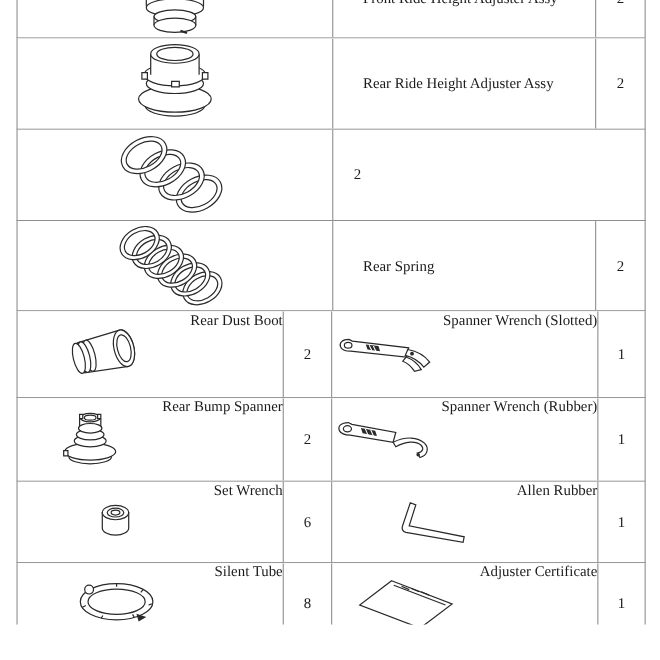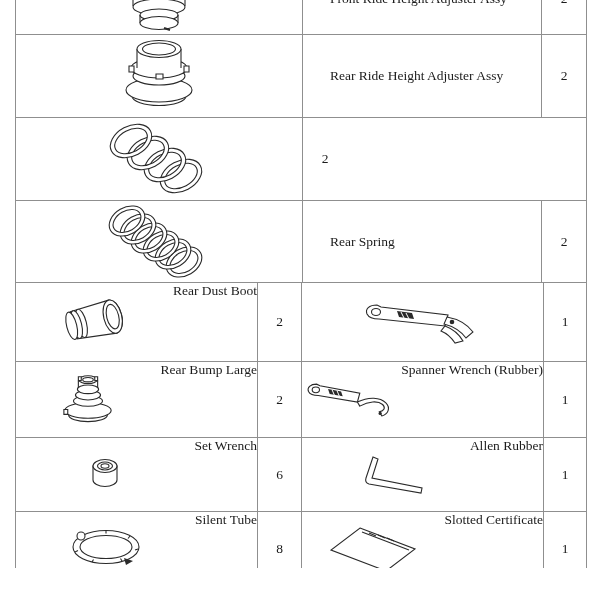--- a/index.html
+++ b/index.html
@@ -174,20 +174,21 @@
             <path d="M20,12 C12,12 8,16 10,21 C12,25 17,26 22,26 L88,33 L91,22 L24,14 Z" fill="#fff"></path>
             <ellipse cx="19" cy="19" rx="4.5" ry="3.5"></ellipse>
             <path d="M40,18 l15,2 2,6 -15,-2 Z" fill="currentColor" stroke="none"></path>
             <path d="M44,19 l3,6 M49,20 l3,6" stroke="#fff" stroke-width="1"></path>
             <path d="M90,24 C101,26 110,31 116,39 L109,45 C103,37 95,33 87,31 Z" fill="#fff"></path>
             <path d="M88,33 C96,36 102,41 106,48 L98,50 C94,44 89,40 84,38 Z" fill="#fff"></path>
             <circle cx="95" cy="29" r="2.3" fill="currentColor" stroke="none"></circle>
           </g>
         </svg>
       </div>
+      <span class="b-label">Spanner Wrench (Slotted)</span>
     </div>
     <div class="cell b-qty last">
       <span>1</span>
     </div>
   </div>
 
   <div class="row" style="top:362px;height:76px;">
     <div class="cell b-cell v">
       <div class="art">
         <svg class="draw" width="80" height="54" viewBox="0 0 80 56">
@@ -201,21 +202,21 @@
             <line x1="30" y1="10" x2="30" y2="20"></line>
               <line x1="50" y1="10" x2="50" y2="20"></line>
             <ellipse cx="40" cy="19" rx="11" ry="4.5" fill="#fff"></ellipse>
             <ellipse cx="40" cy="9" rx="9.5" ry="4" fill="#fff"></ellipse>
             <ellipse cx="40" cy="9" rx="5.5" ry="2.3"></ellipse>
             <rect x="30" y="6" width="3" height="4" fill="#fff"></rect>
             <rect x="47" y="6" width="3" height="4" fill="#fff"></rect>
           </g>
         </svg>
       </div>
-      <span class="b-label">Rear Bump Large</span>
+      <span class="b-label">Rear Bump Spanner</span>
     </div>
     <div class="cell b-qty v">
       <span>2</span>
     </div>
     <div class="cell b-cell v">
       <div class="art">
         <svg class="draw" width="122" height="50" viewBox="0 0 122 50">
           <g fill="none" stroke="currentColor" stroke-width="1.1">
             <path d="M18,8 C10,8 6,12 8,17 C10,21 15,22 20,22 L68,30 L71,19 L22,10 Z" fill="#fff"></path>
             <ellipse cx="17" cy="15" rx="4.5" ry="3.5"></ellipse>
@@ -286,21 +287,21 @@
     <div class="cell b-cell v">
       <div class="art">
         <svg class="draw" width="96" height="50" viewBox="0 0 96 50">
           <g fill="none" stroke="currentColor" stroke-width="1.1">
             <path d="M35,6 L90,27 L61,49 L6,28 Z" fill="#fff"></path>
             <path d="M37,10 L84,28"></path>
             <path d="M44,11 l7,3 M53,13 l7,3 M62,16 l7,3"></path>
           </g>
         </svg>
       </div>
-      <span class="b-label">Slotted Certificate</span>
+      <span class="b-label">Adjuster Certificate</span>
     </div>
     <div class="cell b-qty last">
       <span>1</span>
     </div>
   </div>
 
   <div class="row cut-bottom" style="top:586px;height:14px;">
     <div class="cell b-cell v"></div>
     <div class="cell b-qty v"></div>
     <div class="cell b-cell v"></div>

